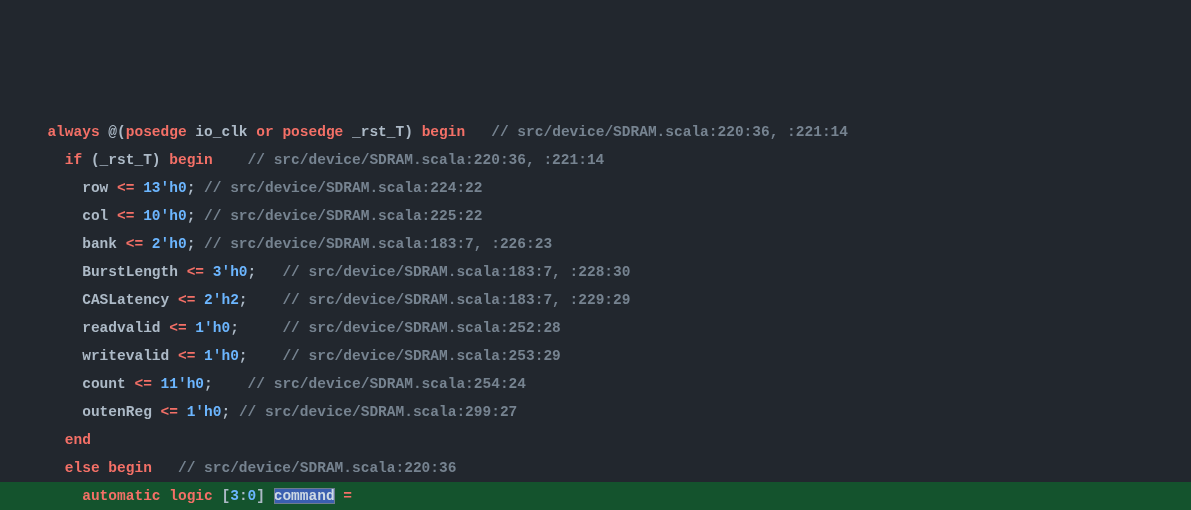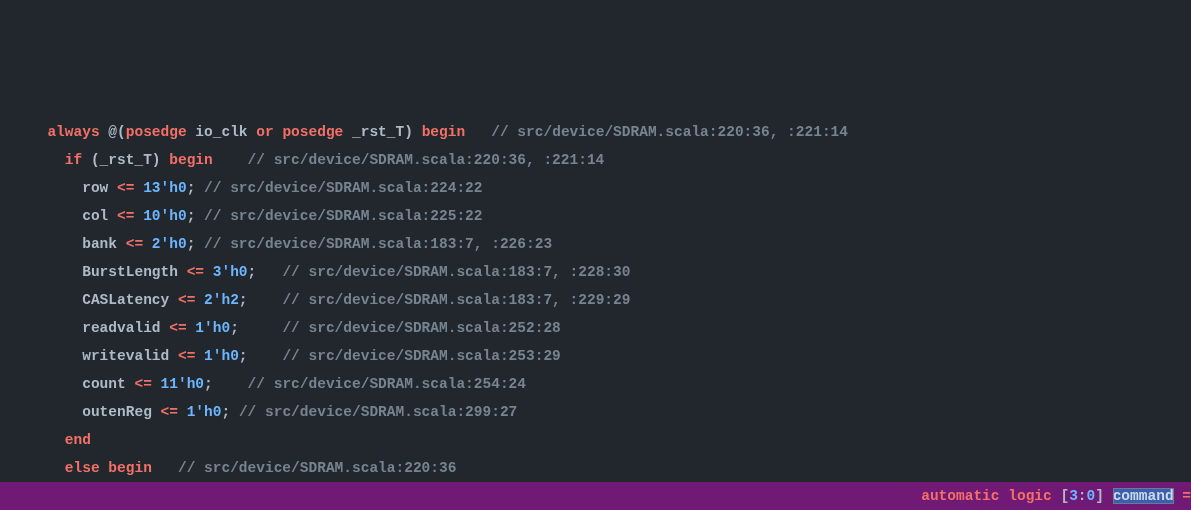--- a/index.html
+++ b/index.html
@@ -9,21 +9,21 @@
     font-size: 14.5px;
     line-height: 28px;
     color: #adbac7;
     padding: 6px 0 0 0;
     width: 1191px;
     height: 510px;
     overflow: hidden;
     white-space: pre;
   }
   .line { height: 28px; padding-left: 30px; font-weight: bold; }
-  .line.hl { background: #701a75; text-align: right; }
+  .line.hl { background: #14532d; }
   .kw { color: #f47067; }
   .num { color: #6cb6ff; }
   .cmt { color: #768390; }
   .sel {
     background: #3a5fb0;
     color: #cdd9e4;
     outline: 1px solid #6e7b8f;
     outline-offset: -1px;
   }
 </style>

